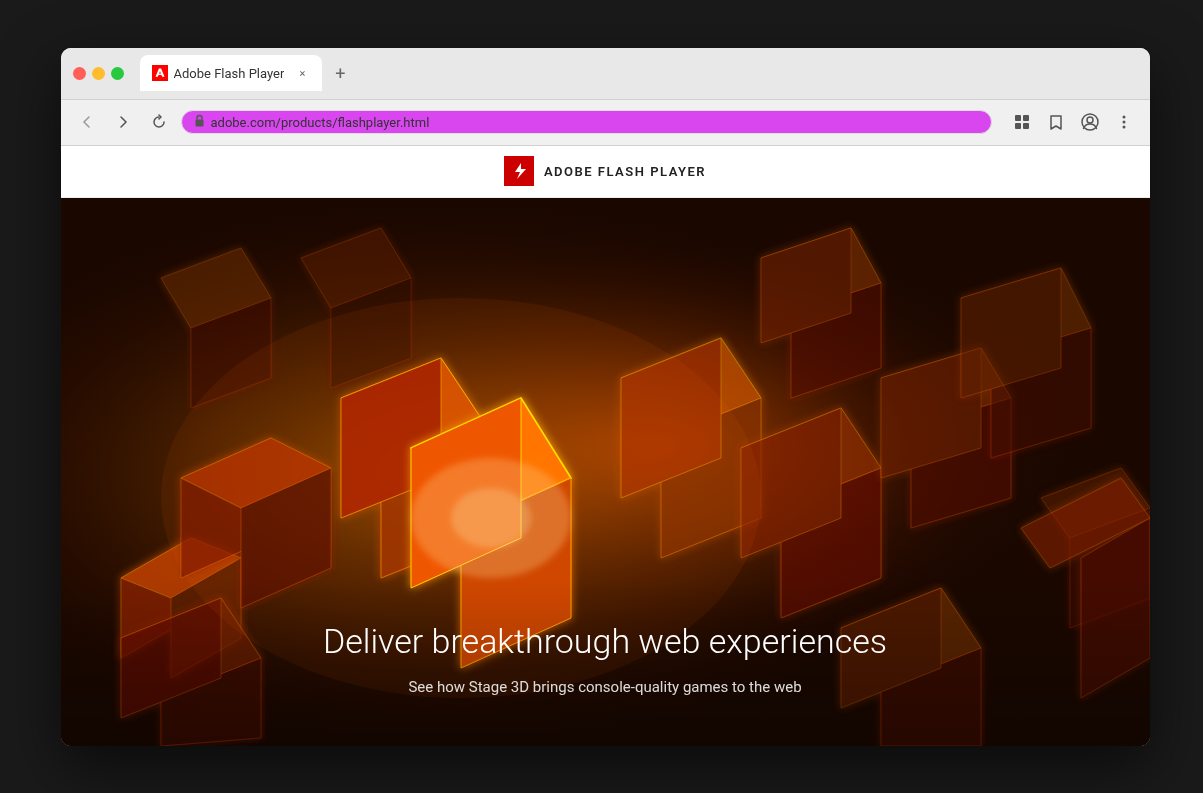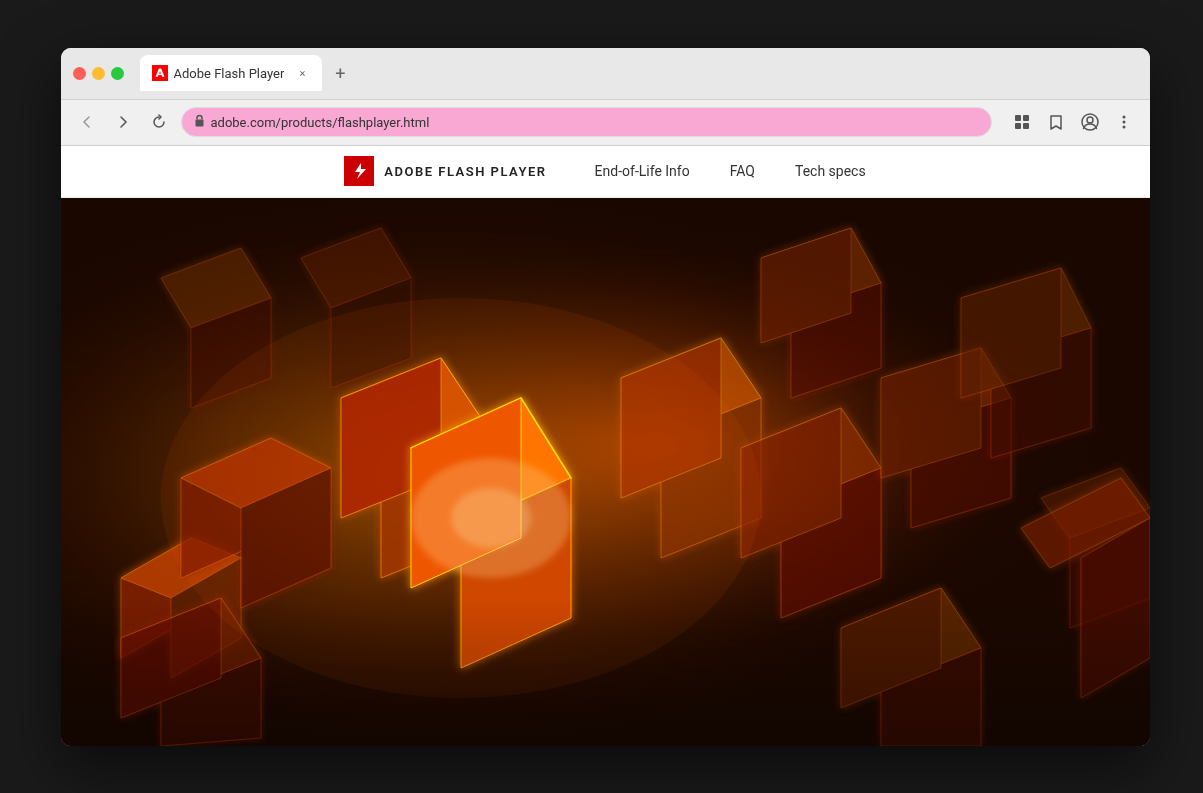--- a/index.html
+++ b/index.html
@@ -136,23 +136,23 @@
       justify-content: center;
       color: #555;
       cursor: pointer;
       font-size: 14px;
     }
 
     .nav-btn.disabled { color: #bbb; cursor: default; }
 
     .url-bar {
       flex: 1;
-      background: #f9a8d4;
+      background: #d946ef;
       border-radius: 20px;
-      height: 30px;
+      height: 24px;
       display: flex;
       align-items: center;
       padding: 0 12px;
       gap: 6px;
       border: 1px solid #ddd;
     }
 
     .lock-icon {
       font-size: 11px;
       color: #555;
@@ -372,25 +372,20 @@
   <div class="site-content">
 
     <nav class="site-nav">
       <div class="site-logo">
         <div class="flash-icon">
           <svg viewBox="0 0 20 20" fill="white">
             <path d="M12 2L6 11h5l-3 7 9-10h-5z"></path>
           </svg>
         </div>
         <span class="site-logo-text">ADOBE FLASH PLAYER</span>
-      </div>
-      <div class="site-nav-links">
-        <a class="nav-link">End-of-Life Info</a>
-        <a class="nav-link">FAQ</a>
-        <a class="nav-link">Tech specs</a>
       </div>
     </nav>
 
     <div class="hero">
       <div class="hero-bg"></div>
 
       <svg class="hero-svg" viewBox="0 0 1089 548" preserveAspectRatio="xMidYMid slice" xmlns="http://www.w3.org/2000/svg">
         <defs>
           <radialGradient id="glow1" cx="35%" cy="50%" r="50%">
             <stop offset="0%" stop-color="#ff9000" stop-opacity="0.6"></stop>
@@ -503,19 +498,20 @@
           <polygon points="780,430 880,390 920,450 820,490" fill="#773300" stroke="#ff7700" stroke-width="0.6"></polygon>
           <polygon points="820,490 920,450 920,548 820,548" fill="#441100" stroke="#ff4400" stroke-width="0.5"></polygon>
           <polygon points="780,430 880,390 880,470 780,510" fill="#662200" stroke="#ff6600" stroke-width="0.5"></polygon>
         </g>
 
         <ellipse cx="400" cy="300" rx="300" ry="200" fill="rgba(255,100,0,0.08)"></ellipse>
       </svg>
 
       <div class="hero-overlay">
         <h1 class="hero-headline">
-          <br>
+          <span>Deliver breakthrough web experiences</span><br>
         </h1>
+        <p class="hero-sub">See how Stage 3D brings console-quality games to the web</p>
       </div>
     </div>
 
   </div>
 </div>
 
 </body></html>

